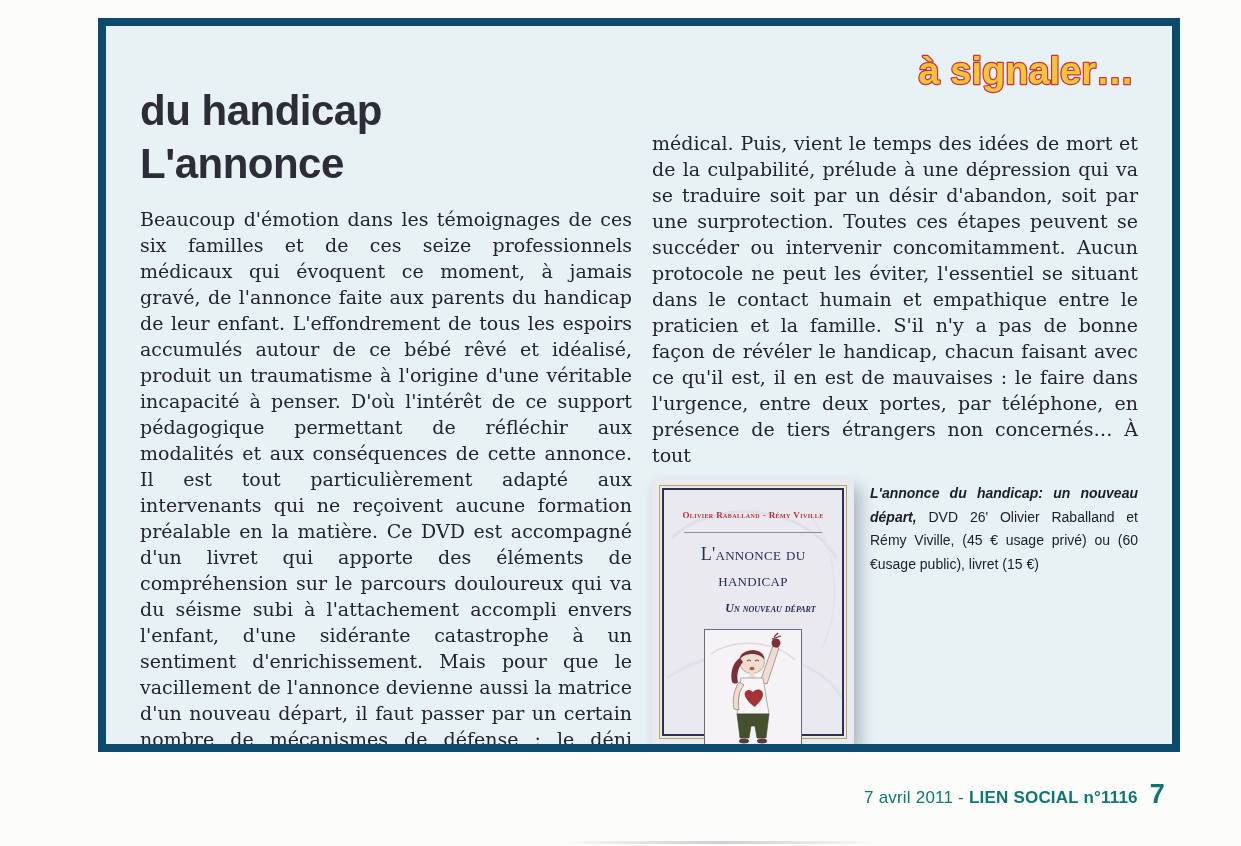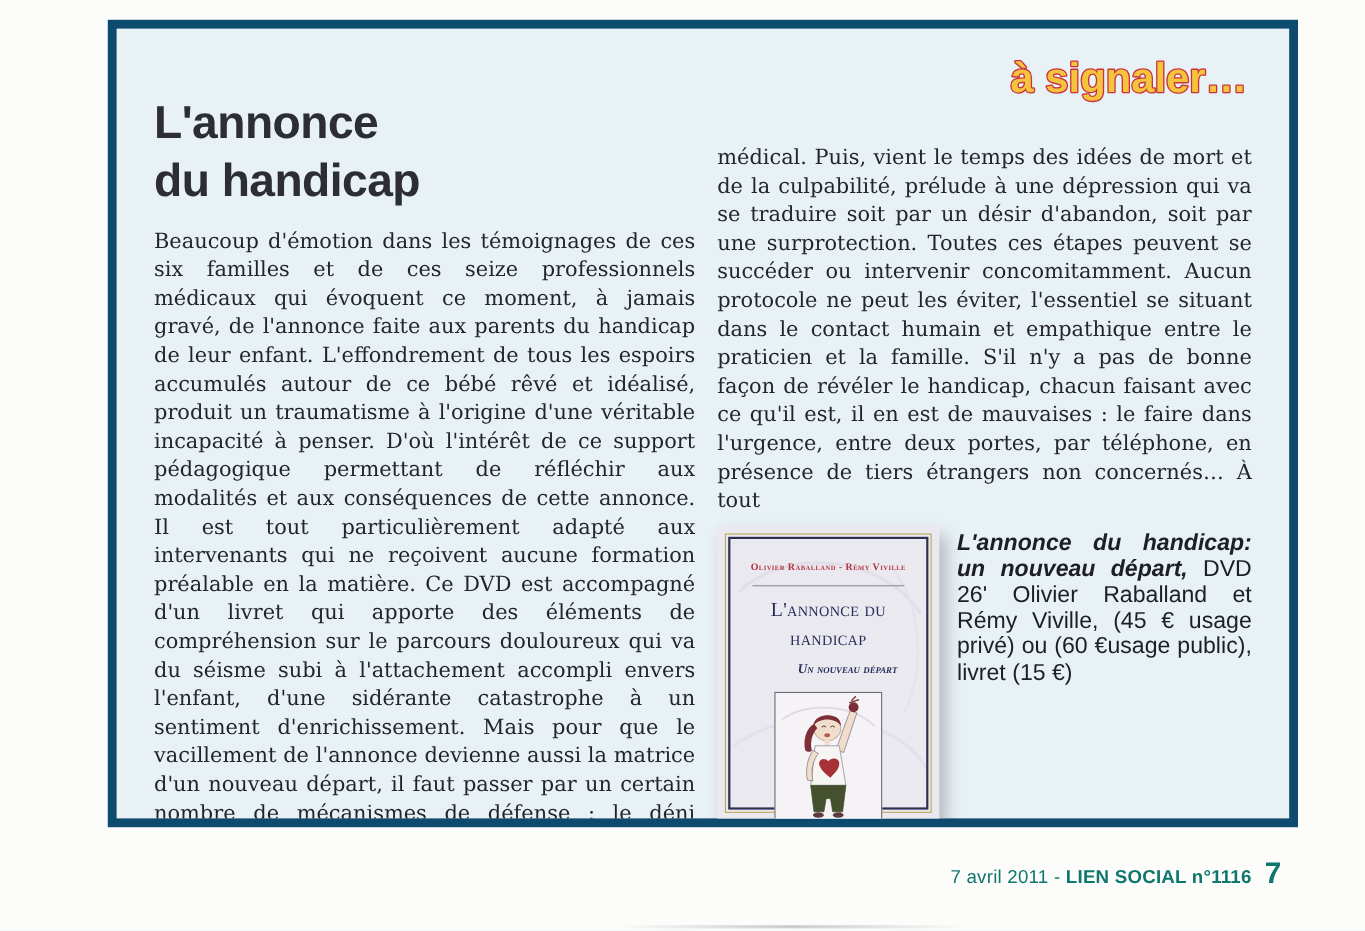--- a/index.html
+++ b/index.html
@@ -40,21 +40,21 @@
   .cover-sketch{position:absolute;inset:0;opacity:.5;}
   .cover-authors{margin-top:12px;font-size:9px;font-weight:700;letter-spacing:.4px;color:#b5323c;}
   .cover-rule{width:78%;margin:4px auto 0;border-bottom:1px solid #8d8a9a;}
   .cover-title{margin-top:8px;font-size:18px;font-weight:400;letter-spacing:.3px;color:#252d58;}
   .cover-subtitle{margin-top:2px;font-size:12px;font-weight:700;font-style:italic;color:#252d58;}
   .illo{width:96px;height:118px;margin:8px auto 0;border:1px solid #6a6a78;background:#f5f3f6;}
   .cover-genre{margin-top:6px;font-size:11px;font-weight:700;letter-spacing:2.5px;color:#252d58;}
   
   .caption{
     margin-top:14px;font-family:"Liberation Sans",sans-serif;
-    font-size:21px;line-height:23.5px;color:#1e1e26;
+    font-size:14px;line-height:23.5px;color:#1e1e26;
   }
   .caption-lead{text-align:justify;margin:0;}
   .caption-title{font-weight:700;font-style:italic;}
   
   .footer{
     position:absolute;right:76px;top:779px;display:flex;align-items:baseline;
     color:#0f766e;font-size:17px;letter-spacing:.2px;
   }
   .footer .mag{font-weight:700;margin-left:5px;}
   .footer .pageno{font-weight:700;font-size:27px;margin-left:12px;}
@@ -68,22 +68,22 @@
 
 <div class="panel">
 
   <div class="signal">
     <svg width="250" height="54" viewBox="0 0 250 54">
       <text x="246" y="40" text-anchor="end" font-family="Liberation Sans, sans-serif" font-size="38" font-weight="700" fill="#f6c33c" stroke="#c9333f" stroke-width="2.4" paint-order="stroke" stroke-linejoin="round">à signaler…</text>
     </svg>
   </div>
 
   <h1 class="title" style="margin:0;">
+    <span style="display:block;">du handicap</span>
     <span style="display:block;">L'annonce</span>
-    <span style="display:block;">du handicap</span>
   </h1>
 
   <div class="col col-left">
     <p>Beaucoup d'émotion dans les témoignages de ces six familles et de ces seize professionnels médicaux qui évoquent ce moment, à jamais gravé, de l'annonce faite aux parents du handicap de leur enfant. L'effondrement de tous les espoirs accumulés autour de ce bébé rêvé et idéalisé, produit un traumatisme à l'origine d'une véritable incapacité à penser. D'où l'intérêt de ce support pédagogique permettant de réfléchir aux modalités et aux conséquences de cette annonce. Il est tout particulièrement adapté aux intervenants qui ne reçoivent aucune formation préalable en la matière. Ce DVD est accompagné d'un livret qui apporte des éléments de compréhension sur le parcours douloureux qui va du séisme subi à l'attachement accompli envers l'enfant, d'une sidérante catastrophe à un sentiment d'enrichissement. Mais pour que le vacillement de l'annonce devienne aussi la matrice d'un nouveau départ, il faut passer par un certain nombre de mécanismes de défense : le déni d'abord, assez vite suivi par la colère, la révolte et l'agressivité envers le corps</p>
   </div>
 
   <div class="col col-right">
     <p>médical. Puis, vient le temps des idées de mort et de la culpabilité, prélude à une dépression qui va se traduire soit par un désir d'abandon, soit par une surprotection. Toutes ces étapes peuvent se succéder ou intervenir concomitamment. Aucun protocole ne peut les éviter, l'essentiel se situant dans le contact humain et empathique entre le praticien et la famille. S'il n'y a pas de bonne façon de révéler le handicap, chacun faisant avec ce qu'il est, il en est de mauvaises : le faire dans l'urgence, entre deux portes, par téléphone, en présence de tiers étrangers non concernés… À tout</p>
 
     <div class="cover">

